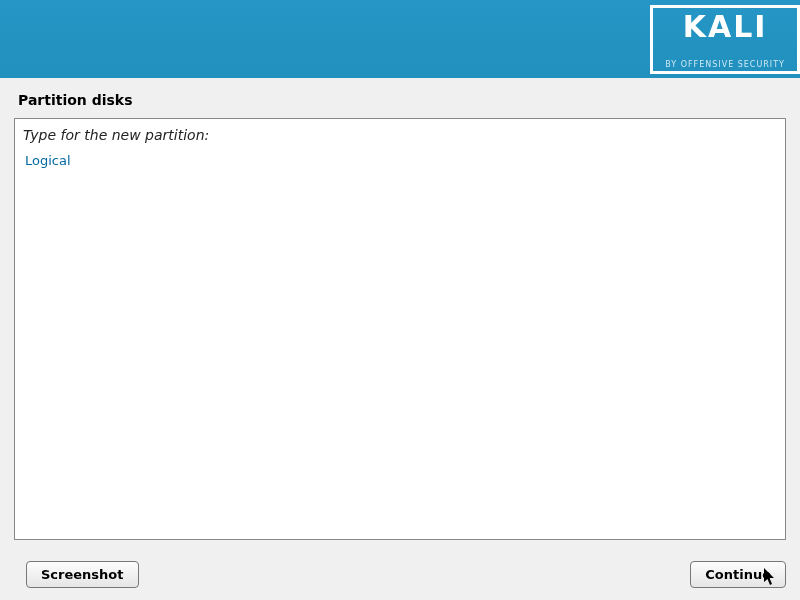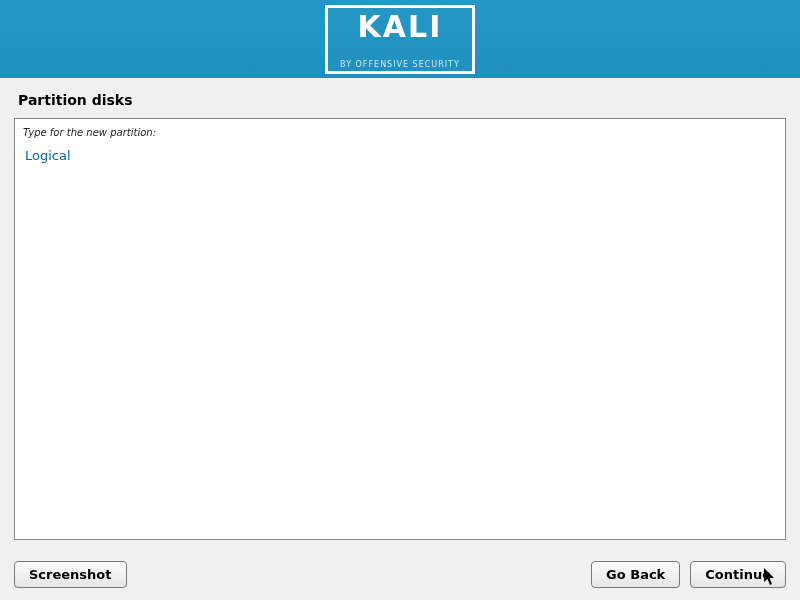--- a/index.html
+++ b/index.html
@@ -11,21 +11,21 @@
       background: #f0f0f0;
       overflow: hidden;
       position: relative;
     }
     .header {
       width: 100%;
       height: 78px;
       background: linear-gradient(to bottom, #2596c5 0%, #2190bf 100%);
       display: flex;
       align-items: center;
-      justify-content: center;
+      justify-content: flex-end;
     }
     .logo-box {
       border: 3px solid #ffffff;
       padding: 4px 12px 2px 12px;
       display: flex;
       flex-direction: column;
       align-items: center;
     }
     .logo-text {
       color: #ffffff;
@@ -52,21 +52,21 @@
       background: #ffffff;
       height: 422px;
       padding: 8px 2px 2px 2px;
       display: flex;
       flex-direction: column;
     }
     .prompt {
       font-style: italic;
       color: #222;
       padding: 0 6px 6px 6px;
-      font-size: 10px;
+      font-size: 14px;
     }
     .option-list {
       flex: 1;
       margin: 0 2px 2px 2px;
       overflow: auto;
     }
     .option-item {
       padding: 4px 6px;
       font-size: 13px;
       color: #0369a1;
@@ -90,21 +90,21 @@
       background: linear-gradient(to bottom, #fdfdfd, #e5e5e5);
       border: 1px solid #777;
       border-radius: 4px;
       padding: 5px 14px;
       font-size: 13px;
       font-weight: bold;
       font-family: inherit;
       cursor: pointer;
       margin-left: 10px;
     }
-    button.action:first-child { margin-left: 0; }
+    button.action:first-child { margin-left: 12px; }
     .cursor {
       position: absolute;
       bottom: 14px;
       right: 24px;
       width: 12px;
       height: 18px;
       pointer-events: none;
     }
   </style>
 </head>
@@ -122,19 +122,18 @@
 <div class="content-panel">
   <div class="prompt">Type for the new partition:</div>
   <div class="option-list">
     <div class="option-item">Logical</div>
   </div>
 </div>
 
 <div class="button-bar">
   <button class="action">Screenshot</button>
   <div class="spacer"></div>
-  <button class="action">Go Back</button>
   <button class="action">Continue</button>
 </div>
 
 <svg class="cursor" viewBox="0 0 12 18">
   <path d="M0,0 L0,14 L3.5,11 L6,17 L8,16 L5.5,10 L10,10 Z" fill="#000"></path>
 </svg>
 
 </body></html>

